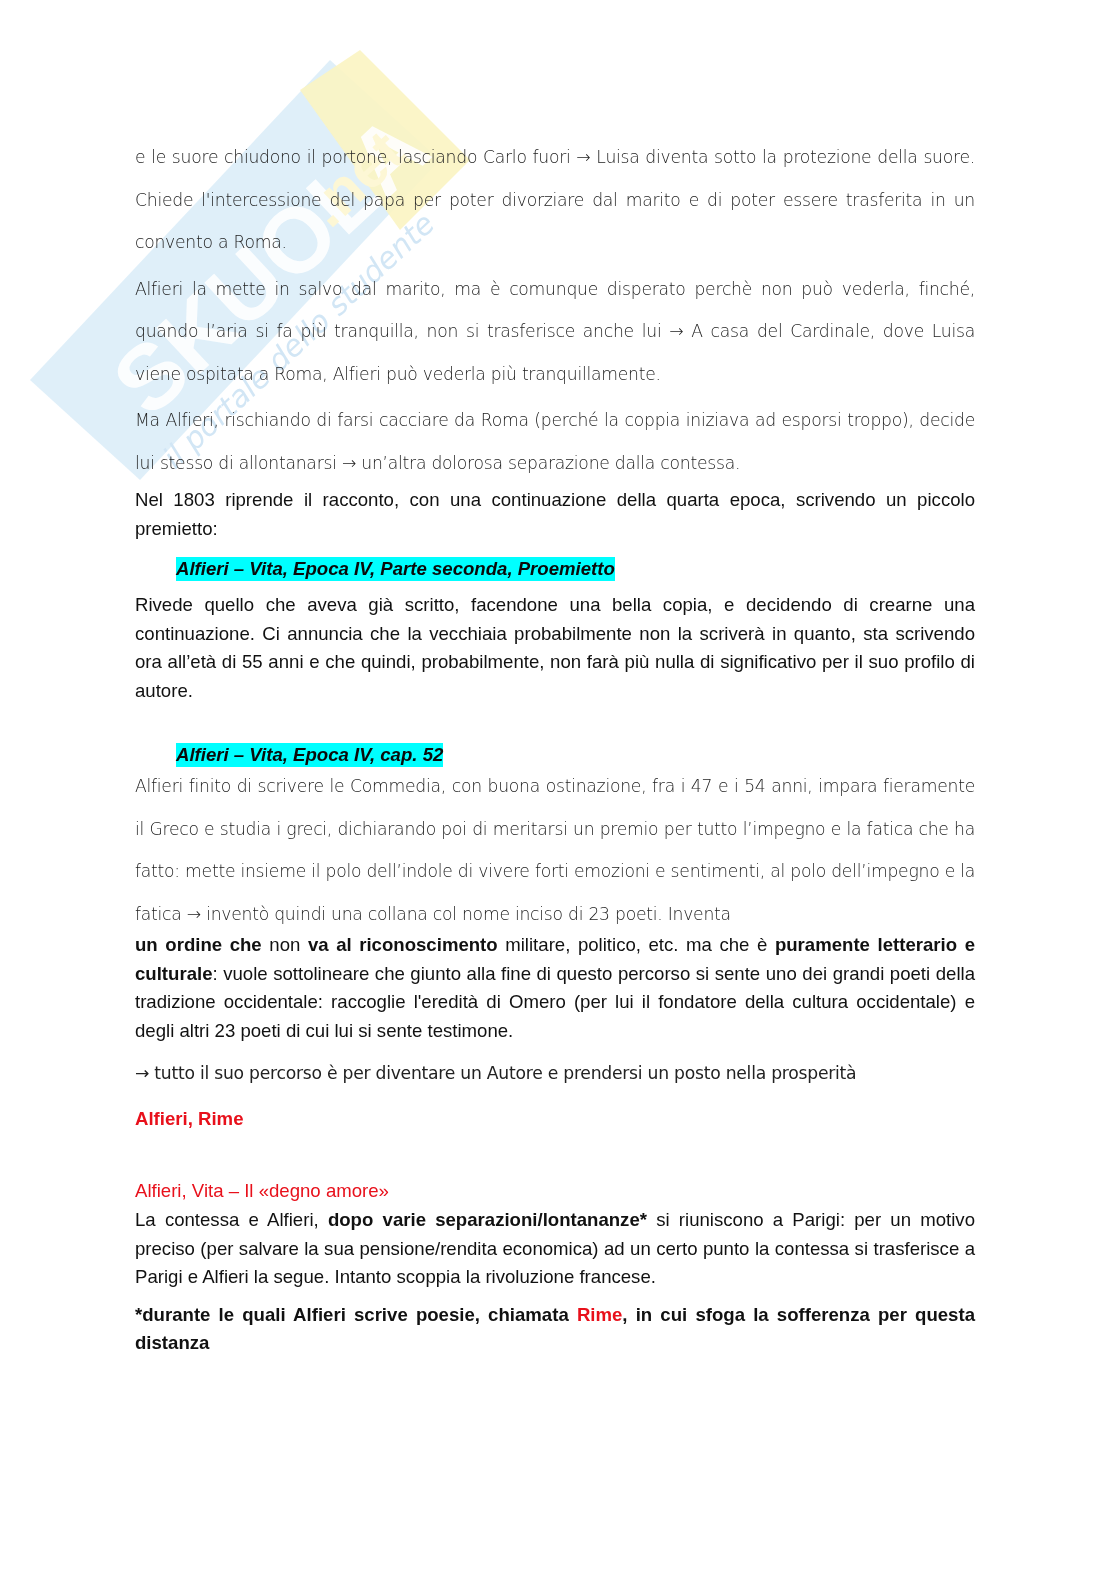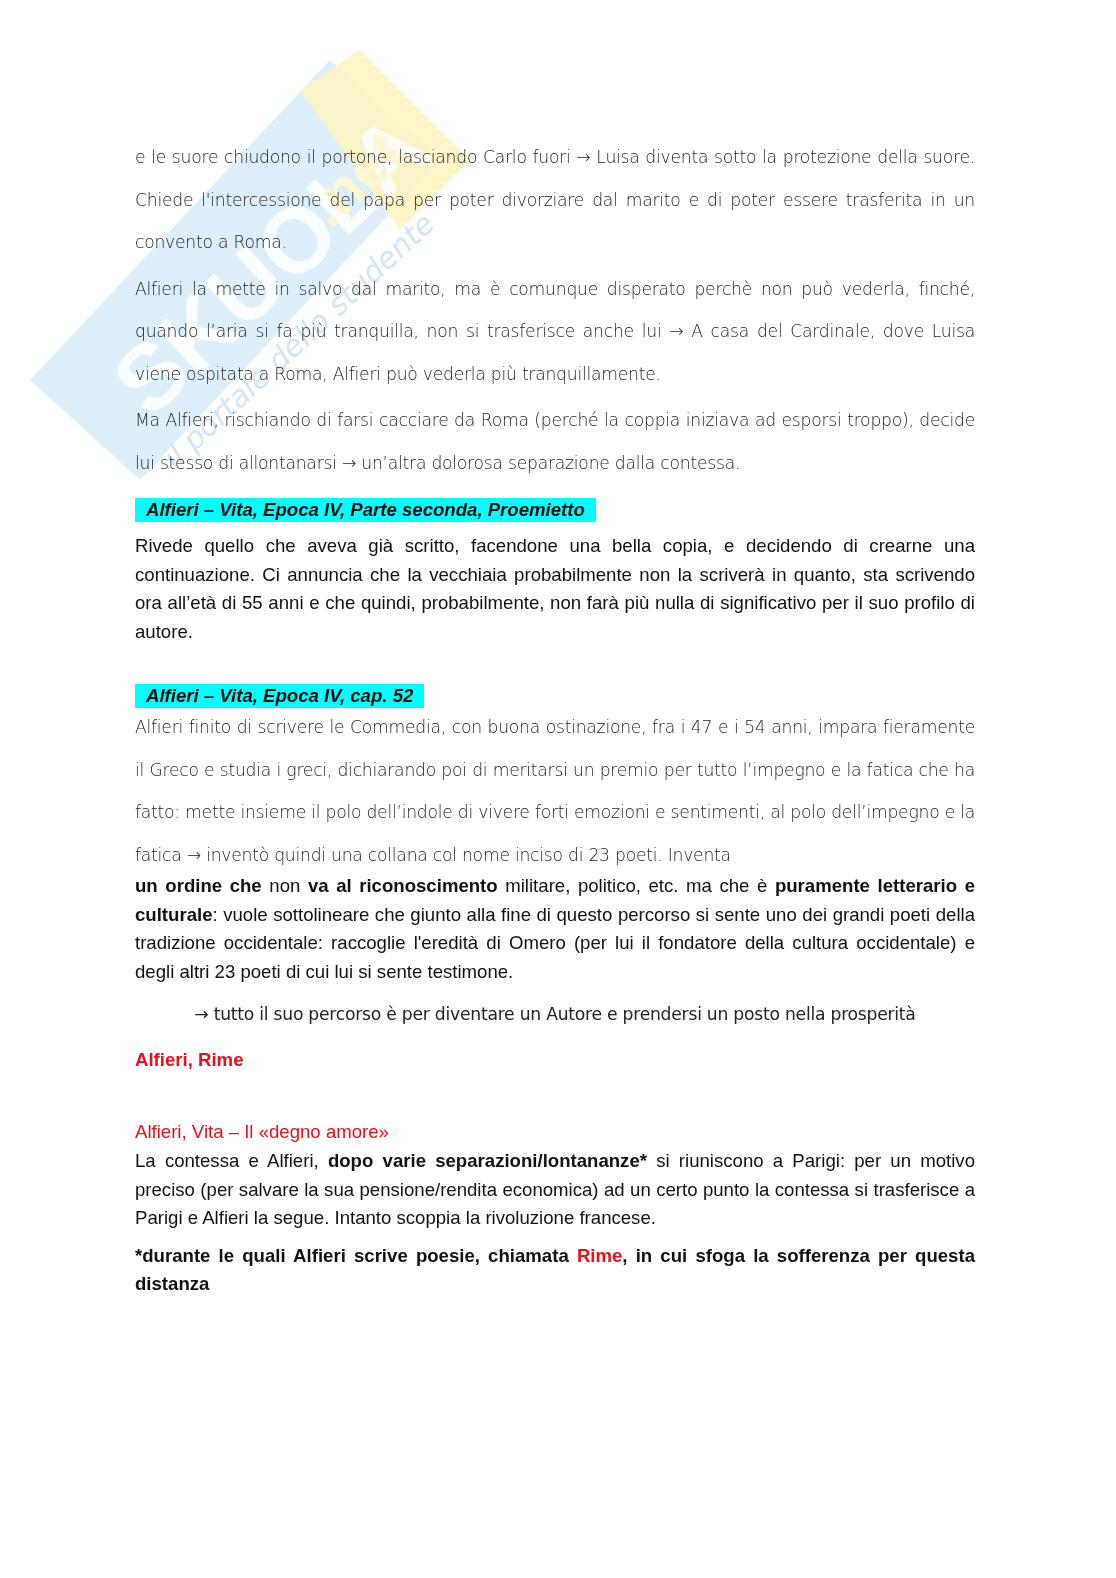--- a/index.html
+++ b/index.html
@@ -21,31 +21,31 @@
   
   .p-arial {
     font-family: "Liberation Sans", sans-serif;
     font-size: 18.6px; line-height: 28.5px;
     text-align: justify; margin: 0; color: #111;
   }
   .heading-hl {
     font-family: "Liberation Sans", sans-serif;
     font-size: 18.6px; font-weight: bold; font-style: italic;
     display: inline-block; background: #00ffff; color: #0a0a0a;
-    line-height: 24px; padding: 0 11px;
+    line-height: 24px; padding: 0 0; margin-left: 41px;
   }
   .red { color: #e8101b; }
   .heading-red {
     font-family: "Liberation Sans", sans-serif;
     font-size: 18.6px; margin: 0; line-height: 28px;
   }
   b { font-weight: bold; margin-top: 27px; }
   .arrow-note {
     font-family: "DejaVu Sans", sans-serif; font-size: 17.2px; line-height: 28px;
-    margin: 0; color: #222; letter-spacing: -0.25px; text-align: center;
+    margin: 0; color: #222; letter-spacing: -0.25px;
   }
 </style>
 </head>
 <body>
 
 <div class="page">
 
   <svg class="wm" viewBox="0 0 520 500" xmlns="http://www.w3.org/2000/svg">
 
     <polygon points="30,380 330,60 440,160 140,480" fill="#d9ecf8" opacity="0.85"></polygon>
@@ -61,20 +61,21 @@
     <g transform="translate(175,470) rotate(-43)" fill="#d2e6f5">
       <text x="0" y="0" font-family="DejaVu Sans, sans-serif" font-style="italic" font-size="30">il portale dello studente</text>
     </g>
   </svg>
 
   <div class="content">
 
     <p class="p-light">e le suore chiudono il portone, lasciando Carlo fuori → Luisa diventa sotto la protezione della suore. Chiede l'intercessione del papa per poter divorziare dal marito e di poter essere trasferita in un convento a Roma.</p>
     <p class="p-light" style="margin-top:4px">Alfieri la mette in salvo dal marito, ma è comunque disperato perchè non può vederla, finché, quando l’aria si fa più tranquilla, non si trasferisce anche lui → A casa del Cardinale, dove Luisa viene ospitata a Roma, Alfieri può vederla più tranquillamente.</p>
     <p class="p-light" style="margin-top:4px">Ma Alfieri, rischiando di farsi cacciare da Roma (perché la coppia iniziava ad esporsi troppo), decide lui stesso di allontanarsi → un’altra dolorosa separazione dalla contessa.</p>
+    <p class="p-arial" style="margin-top:2px">Nel 1803  riprende il racconto, con una continuazione della quarta epoca, scrivendo un piccolo premietto:</p>
 
     <div style="margin-top:14px">
       <span class="heading-hl">Alfieri – Vita, Epoca IV, Parte seconda, Proemietto</span>
       <p class="p-arial" style="margin-top:10px">Rivede quello che aveva già scritto, facendone una bella copia, e decidendo di crearne una continuazione. Ci annuncia che la vecchiaia probabilmente non la scriverà in quanto, sta scrivendo ora all’età di 55 anni e che quindi, probabilmente, non farà più nulla di significativo per il suo profilo di autore.</p>
     </div>
 
     <div style="margin-top:38px">
       <span class="heading-hl">Alfieri – Vita, Epoca IV, cap. 52</span>
       <p class="p-light" style="margin-top:-2px">Alfieri finito di scrivere le Commedia, con buona ostinazione, fra i 47 e i 54 anni, impara fieramente il Greco e studia i greci, dichiarando poi di meritarsi un premio per tutto l’impegno e la fatica che ha fatto: mette insieme il polo dell’indole di vivere forti emozioni e sentimenti, al polo dell’impegno e la fatica → inventò quindi una collana col nome inciso di 23 poeti. Inventa</p>
       <p class="p-arial" style="margin-top:-4px">

